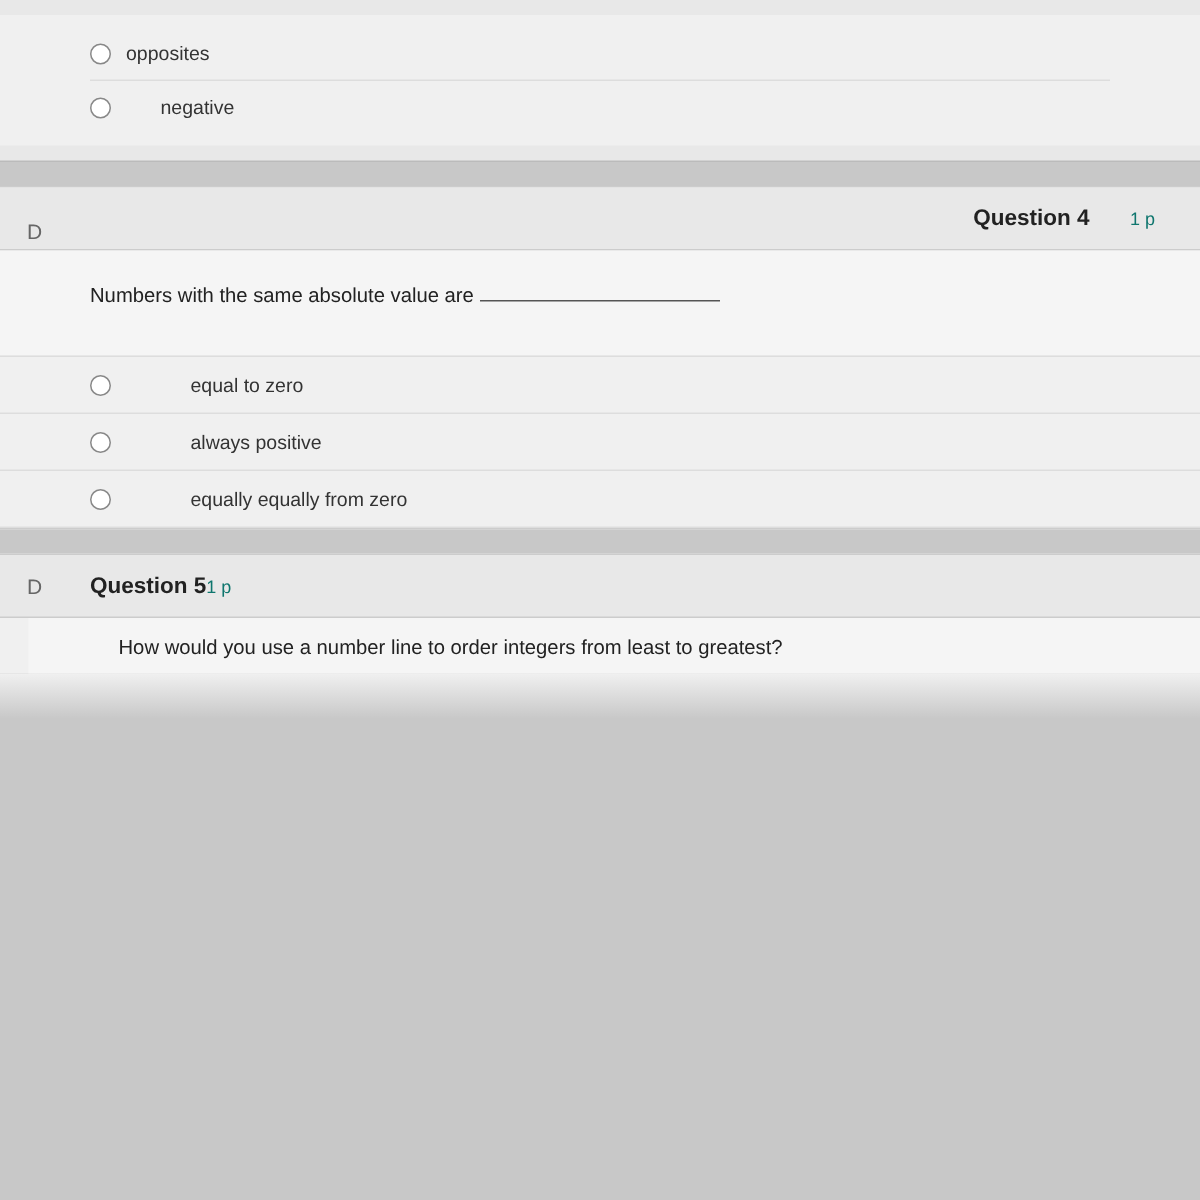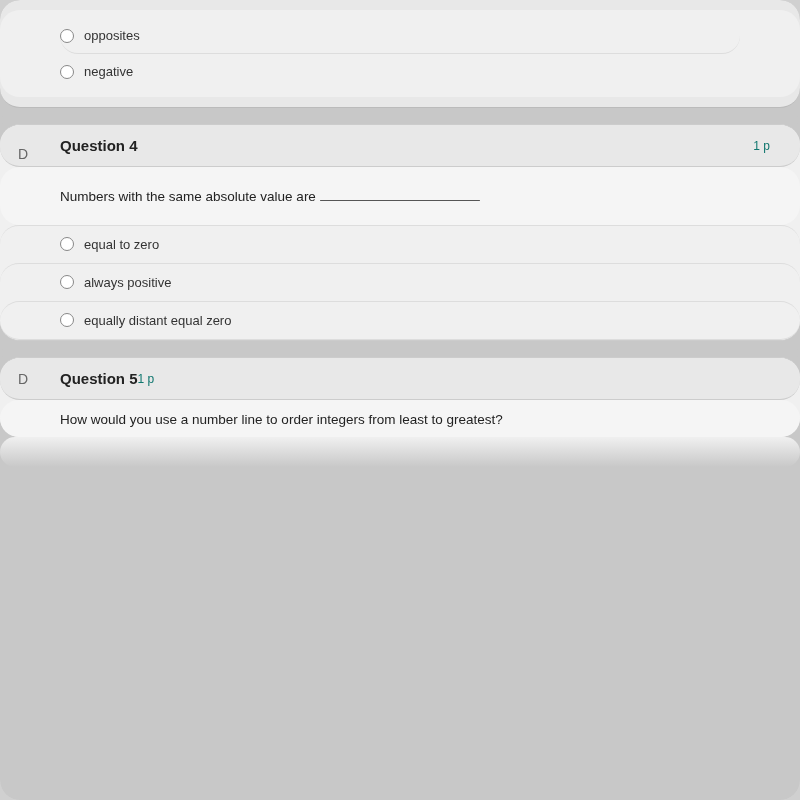--- a/index.html
+++ b/index.html
@@ -1,19 +1,18 @@
 <!DOCTYPE html>
 <html><head>
   <meta charset="utf-8">
   <style>
     * {
       margin: 0;
       padding: 0;
       box-sizing: border-box;
-      border-radius: 20px;
     }
 
     body {
       background-color: #d0d0d0;
       font-family: Arial, sans-serif;
       font-size: 14px;
       color: #222;
       width: 800px;
       height: 800px;
       overflow: hidden;
@@ -43,20 +42,21 @@
 
     .option-row {
       display: flex;
       align-items: center;
       padding: 10px 0;
       border-bottom: 1px solid #ddd;
     }
 
     .option-row:last-child {
       border-bottom: none;
+      gap: 23px;
     }
 
     .radio-circle {
       width: 14px;
       height: 14px;
       border-radius: 50%;
       border: 1.5px solid #888;
       background: white;
       margin-right: 10px;
       flex-shrink: 0;
@@ -74,22 +74,23 @@
       margin: 0 0 8px 0;
       border-top: 1px solid #ccc;
       border-bottom: 1px solid #ccc;
     }
 
     .question-header {
       background-color: #e8e8e8;
       padding: 12px 20px 12px 60px;
       border-bottom: 1px solid #ccc;
       display: flex;
-      justify-content: space-between;
+      justify-content: flex-end;
       align-items: center;
+      gap: 27px;
     }
 
     .question-title {
       font-size: 15px;
       font-weight: bold;
       color: #222;
     }
 
     .points-label {
       font-size: 12px;
@@ -98,41 +99,42 @@
     }
 
     .question-body {
       padding: 20px 60px 10px 60px;
       background-color: #f5f5f5;
     }
 
     .question-text {
       font-size: 13.5px;
       color: #222;
-      margin-bottom: 8px;
+      margin-bottom: 20px;
       line-height: 1.5;
     }
 
     .blank-underline {
       display: inline-block;
       border-bottom: 1px solid #555;
       width: 160px;
       margin-left: 4px;
     }
 
     .options-section {
       background-color: #f0f0f0;
     }
 
     .answer-option {
       display: flex;
-      align-items: flex-start;
+      align-items: flex-end;
       padding: 11px 60px;
       border-top: 1px solid #ddd;
       cursor: pointer;
+      gap: 43px;
     }
 
     .answer-option:last-child {
       border-bottom: 1px solid #ddd;
     }
 
     .section-wrapper {
       position: relative;
     }
 
@@ -156,20 +158,21 @@
       padding: 12px 20px 12px 60px;
       border-bottom: 1px solid #ccc;
       display: flex;
       justify-content: flex-start;
       align-items: center;
     }
 
     .question5-body {
       padding: 10px 60px 6px 60px;
       background-color: #f5f5f5;
+      margin-left: 19px;
     }
 
     .question5-text {
       font-size: 13.5px;
       color: #222;
       line-height: 1.5;
     }
 
     .bottom-fade {
       background: linear-gradient(to bottom, #f0f0f0, #c8c8c8);
@@ -212,21 +215,21 @@
         <div class="answer-option">
           <span class="radio-circle"></span>
           <span class="option-label">equal to zero</span>
         </div>
         <div class="answer-option">
           <span class="radio-circle"></span>
           <span class="option-label">always positive</span>
         </div>
         <div class="answer-option">
           <span class="radio-circle"></span>
-          <span class="option-label">equally distant equal zero</span>
+          <span class="option-label">equally equally from zero</span>
         </div>
       </div>
     </div>
   </div>
 
   <div style="height: 8px; background: #c8c8c8;"></div>
 
   <div class="section-wrapper" style="position: relative; flex: 1;">
     <span style="position: absolute; left: 18px; top: 14px; font-size: 14px; color: #666;">D</span>
     <div class="question5-card">

